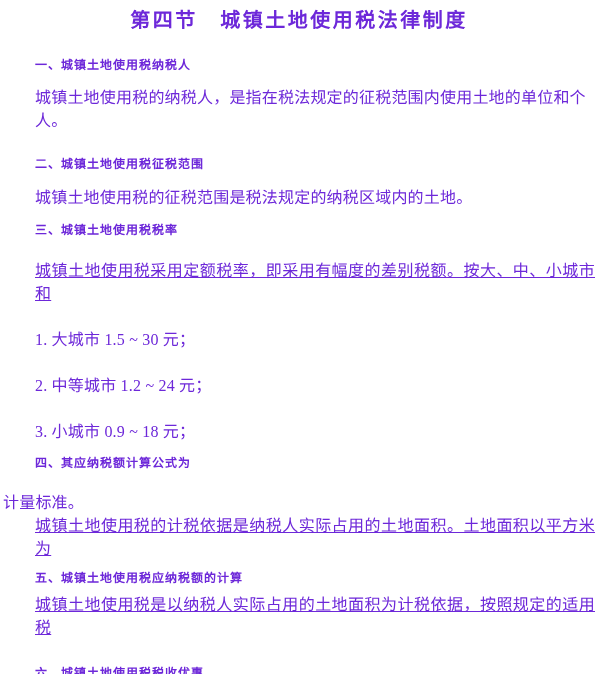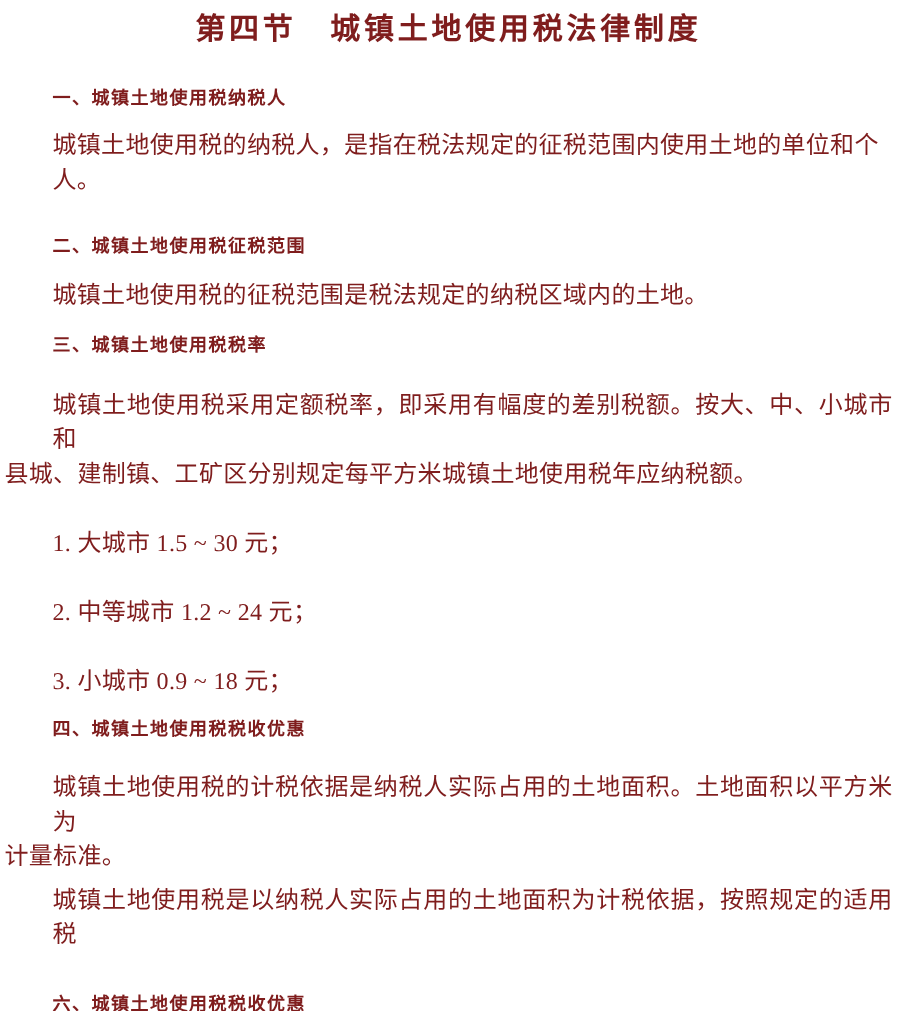--- a/index.html
+++ b/index.html
@@ -2,21 +2,21 @@
 <html lang="zh-CN"><head>
 <meta charset="utf-8">
 <style>
   html,body{margin:0;padding:0;background:#ffffff;}
   .page{
     position:relative;
     width:600px;height:674px;
     box-sizing:border-box;
     padding:8px 5px 0 3px;
     background:#ffffff;
-    color:#7f1d1d;
+    color:#6d28d9;
     font-family:"Liberation Serif","DejaVu Serif",serif;
     overflow:hidden;
   }
   .doc-title{
     margin:0;
     text-align:center;
     font-size:20px;
     line-height:24px;
     font-weight:600;
     letter-spacing:2.5px;
@@ -31,21 +31,21 @@
     line-height:17px;
     letter-spacing:1px;
   }
   .para{margin:0;}
   .line{
     font-size:16px;
     line-height:23px;
     letter-spacing:0.2px;
   }
   .indent{padding-left:32px;}
-  .fill{text-align:justify;text-align-last:justify;}
+  .fill{text-align:justify;text-align-last:justify;text-decoration:underline;}
   .rate-list .line{line-height:22px;margin-top:24px;}
   .formula{
     font-family:"Liberation Serif","DejaVu Serif",serif;
     font-style:italic;
     font-weight:700;
     font-size:14.5px;
     line-height:18px;
     text-align:center;
     letter-spacing:1px;
     margin:9px 44px 0 0;
@@ -65,34 +65,34 @@
   </div>
 
   <h2 class="sec-heading" style="margin-top:24px">二、城镇土地使用税征税范围</h2>
   <div class="para" style="margin-top:13px">
     <div class="line indent">城镇土地使用税的征税范围是税法规定的纳税区域内的土地。</div>
   </div>
 
   <h2 class="sec-heading" style="margin-top:13px">三、城镇土地使用税税率</h2>
   <div class="para" style="margin-top:20px">
     <div class="line indent fill">城镇土地使用税采用定额税率，即采用有幅度的差别税额。按大、中、小城市和</div>
-    <div class="line">县城、建制镇、工矿区分别规定每平方米城镇土地使用税年应纳税额。</div>
   </div>
   <div class="rate-list" style="margin-top:2px">
     <div class="line indent">1. 大城市 1.5 ~ 30 元；</div>
     <div class="line indent">2. 中等城市 1.2 ~ 24 元；</div>
     <div class="line indent">3. 小城市 0.9 ~ 18 元；</div>
   </div>
 
-  <h2 class="sec-heading" style="margin-top:12px">四、城镇土地使用税税收优惠</h2>
+  <h2 class="sec-heading" style="margin-top:12px">四、其应纳税额计算公式为</h2>
   <div class="para" style="margin-top:19px">
+    <div class="line">计量标准。</div>
     <div class="line indent fill">城镇土地使用税的计税依据是纳税人实际占用的土地面积。土地面积以平方米为</div>
-    <div class="line">计量标准。</div>
   </div>
 
+  <h2 class="sec-heading" style="margin-top:10px">五、城镇土地使用税应纳税额的计算</h2>
   <div class="para" style="margin-top:6px">
     <div class="line indent fill">城镇土地使用税是以纳税人实际占用的土地面积为计税依据，按照规定的适用税</div>
   </div>
 
   <h2 class="sec-heading" style="margin-top:26px">六、城镇土地使用税税收优惠</h2>
   <div class="sub-list" style="margin-top:10px">
     <div class="line indent">（一）下列用地免征城镇土地使用税</div>
     <div class="line indent">1. 国家机关、人民团体、军队自用的土地。</div>
   </div>
 

